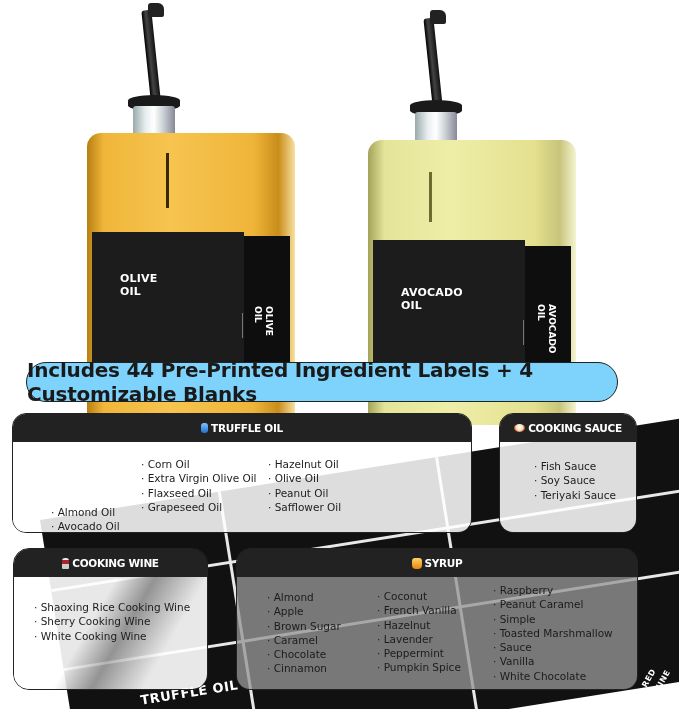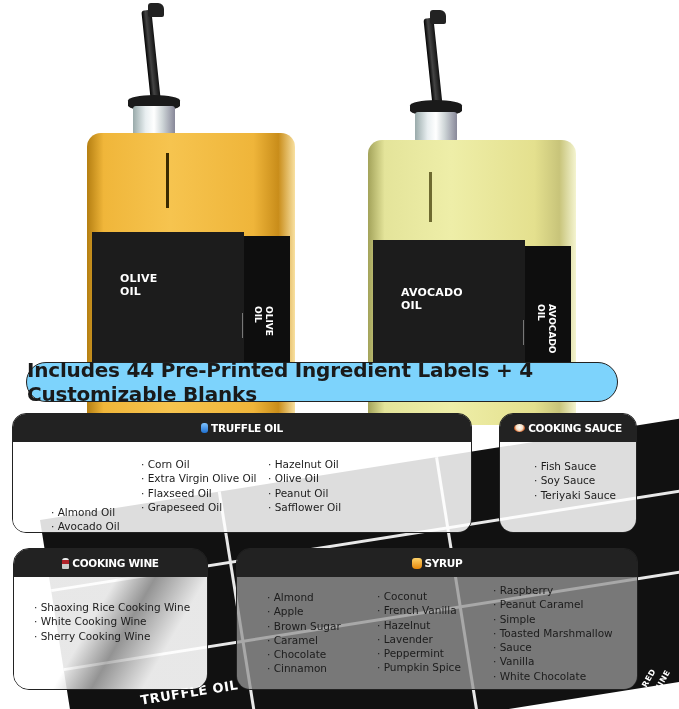--- a/index.html
+++ b/index.html
@@ -134,22 +134,22 @@
 </div>
 
 <div class="card white" style="left:13px;top:548px;width:193px;height:140px;border-radius:16px;">
   <div class="card-head">
     <span class="ico ico-wine"></span>
     <span>COOKING WINE</span>
   </div>
   <div class="card-body" style="height:112px;background:linear-gradient(120deg,rgba(255,255,255,0.9) 0%,rgba(255,255,255,0.9) 40%,rgba(170,170,170,0.85) 55%,rgba(255,255,255,0.9) 75%);">
     <div class="col" style="left:20px;top:23px;">
       <div class="item">Shaoxing Rice Cooking Wine</div>
+      <div class="item">Sherry Cooking Wine</div>
       <div class="item">White Cooking Wine</div>
-      <div class="item">Sherry Cooking Wine</div>
     </div>
   </div>
 </div>
 
 <div class="card grey" style="left:236px;top:548px;width:400px;height:140px;">
   <div class="card-head">
     <span class="ico ico-syrup"></span>
     <span>SYRUP</span>
   </div>
   <div class="card-body" style="height:112px;">

